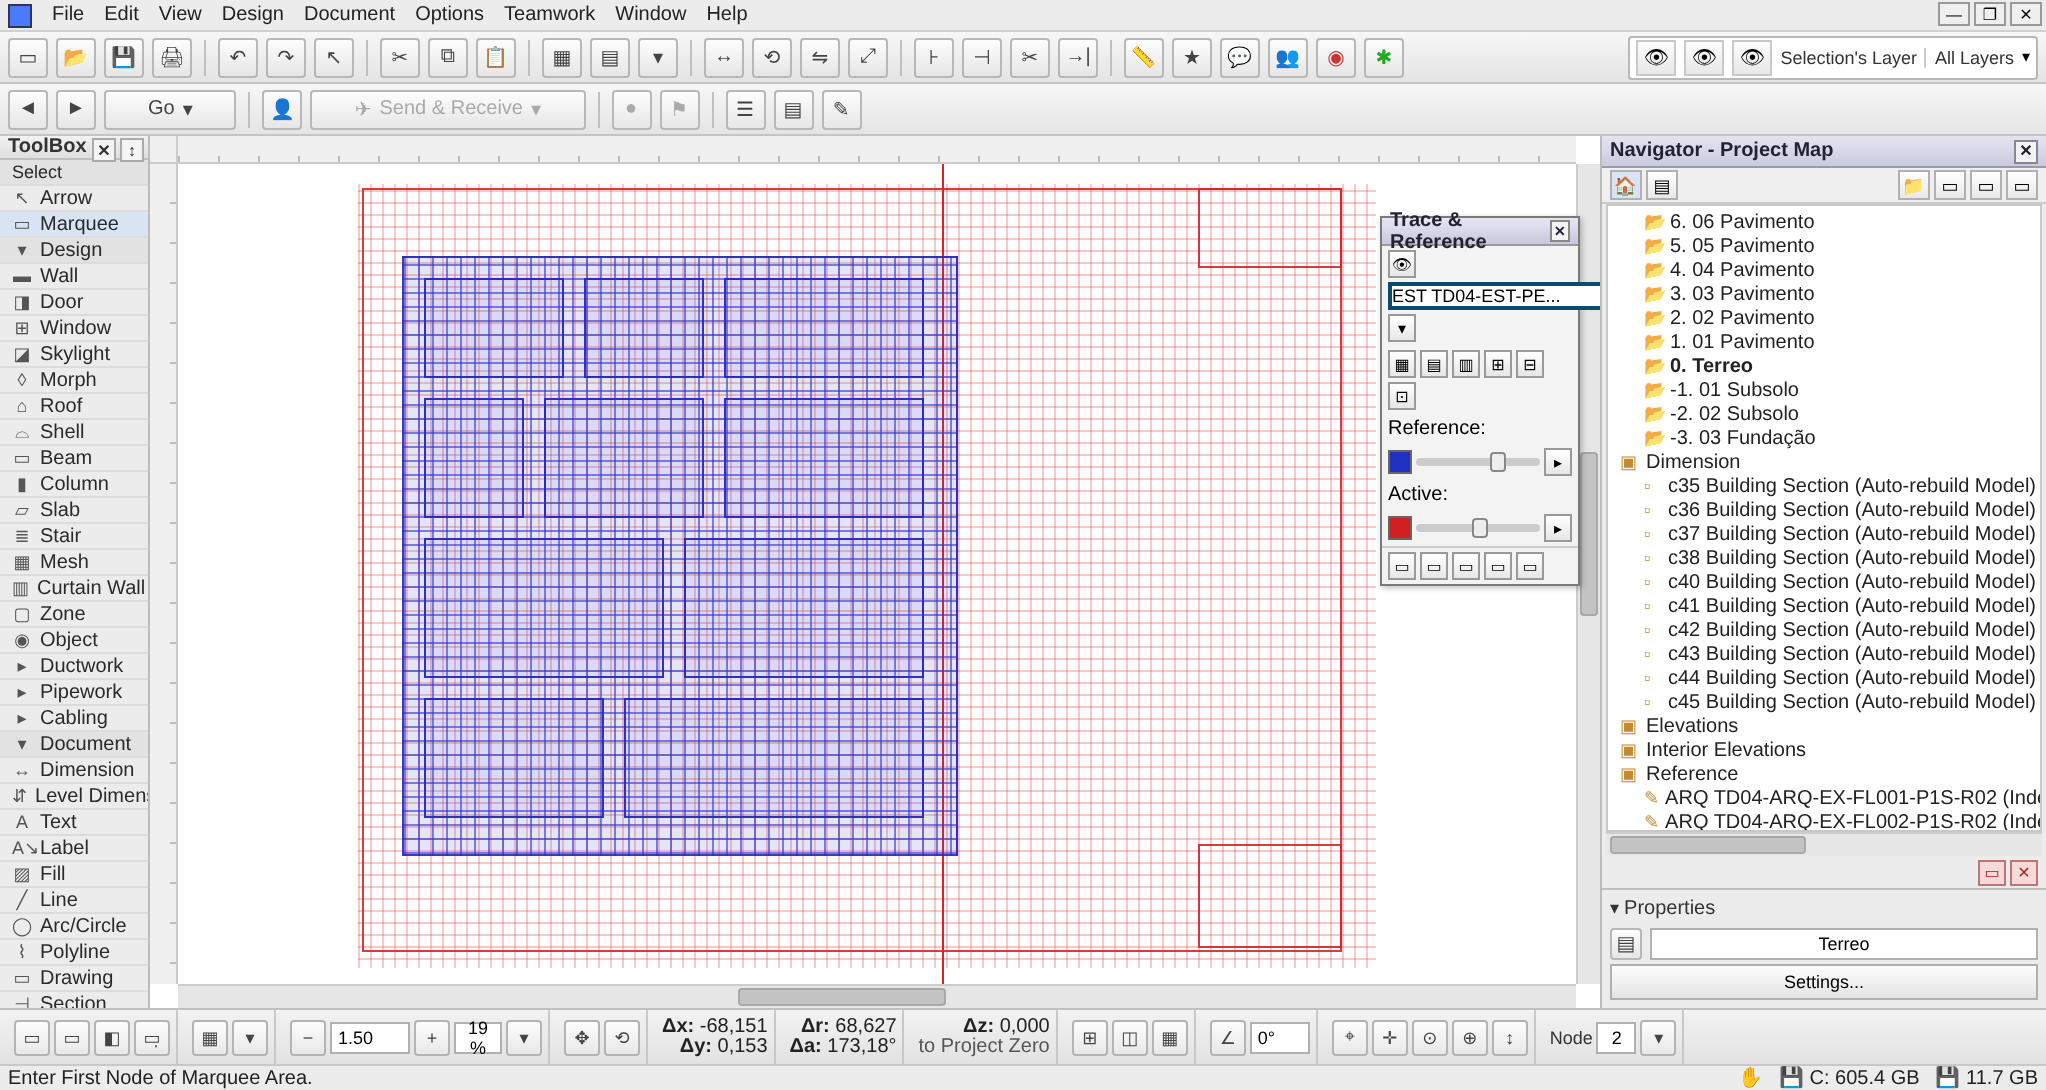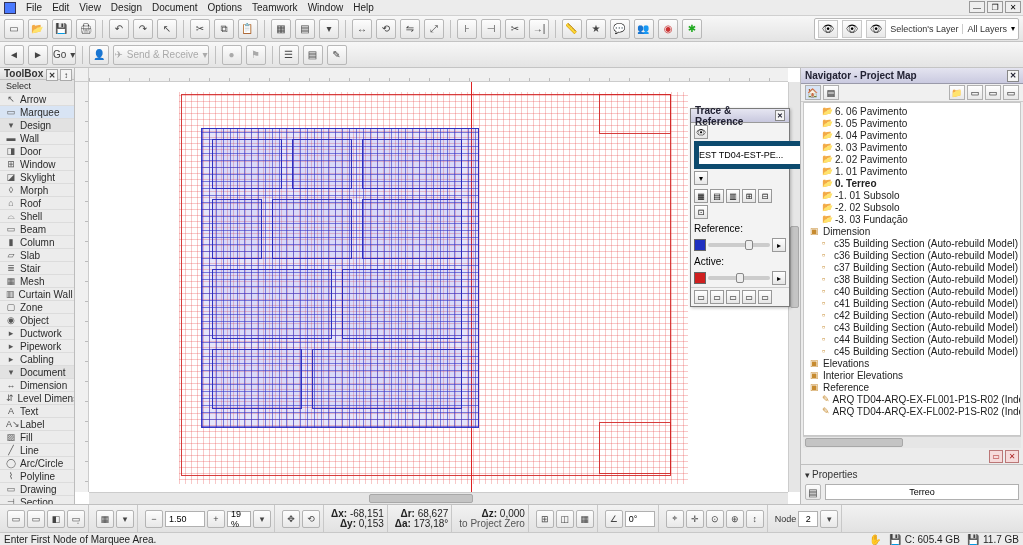--- a/index.html
+++ b/index.html
@@ -3,21 +3,21 @@
 <meta charset="utf-8">
 <style>
   * { margin: 0; padding: 0; box-sizing: border-box; font-family: "Segoe UI", Tahoma, sans-serif; font-size: 10px; }
   html, body { width: 1023px; height: 545px; overflow: hidden; background: #ececec; }
   .menubar { height: 16px; background: #ececec; display: flex; align-items: center; padding: 0 4px; gap: 10px; border-bottom: 1px solid #d0d0d0; }
   .menubar span { color: #222; cursor: default; }
   .win-ctrls { position: absolute; top: 1px; right: 2px; display: flex; gap: 2px; }
   .win-btn { width: 16px; height: 12px; border: 1px solid #999; background: #efefef; font-size: 8px; display: flex; align-items: center; justify-content: center; }
   .toolbar-row { height: 26px; background: linear-gradient(#f7f7f7,#e4e4e4); border-bottom: 1px solid #c4c4c4; display: flex; align-items: center; padding: 0 4px; gap: 4px; }
   .tbtn { width: 20px; height: 20px; border: 1px solid #b8b8b8; background: linear-gradient(#fdfdfd,#e6e6e6); border-radius: 2px; display: flex; align-items: center; justify-content: center; font-size: 10px; color: #444; }
-  .tbtn.wide { width: auto; padding: 0 0; gap: 4px; text-align: center; }
+  .tbtn.wide { width: auto; padding: 0 21px; gap: 4px; text-align: center; }
   .tsep { width: 1px; height: 18px; background: #c0c0c0; margin: 0 2px; }
   .layer-box { margin-left: auto; display: flex; align-items: center; gap: 4px; border: 1px solid #b8b8b8; background: #fff; padding: 1px 3px; border-radius: 2px; }
   .layer-box .lbtn { width: 20px; height: 18px; border: 1px solid #c8c8c8; background: linear-gradient(#fdfdfd,#e8e8e8); display:flex; align-items:center; justify-content:center; }
   .layer-box .ltxt { font-size: 9px; color: #333; white-space: nowrap; }
 
   .main { display: flex; height: calc(545px - 16px - 26px - 26px - 28px - 13px); }
   .toolbox { width: 75px; background: #ececec; border-right: 1px solid #bcbcbc; display: flex; flex-direction: column; overflow: hidden; }
   .toolbox-hdr { height: 16px; background: linear-gradient(#f2f2f2,#dedede); border-bottom: 1px solid #c0c0c0; display: flex; align-items: center; padding: 0 4px; font-size: 9px; color: #333; font-weight: bold; position: relative; }
   .toolbox-hdr .x { position: absolute; right: 2px; top: 1px; width: 12px; height: 12px; border: 1px solid #aaa; background:#f4f4f4; font-size:8px; display:flex; align-items:center; justify-content:center; }
   .toolbox-cat { padding: 1px 6px; font-size: 9px; color: #2a2a2a; border-bottom: 1px solid #dcdcdc; display: flex; align-items: center; gap: 4px; height: 13px; white-space: nowrap; }
@@ -48,21 +48,21 @@
                border:1px solid rgba(40,40,190,.9); }
   .blue-room { position:absolute; border:1px solid rgba(40,40,190,.95); background:rgba(90,90,230,.08);}
   .vline { position:absolute; width:1px; background:#d22; top:0; bottom:0; }
 
   
   .palette { position:absolute; width:100px; background:#f3f3f3; border:1px solid #7a7a7a; box-shadow:1px 1px 3px rgba(0,0,0,.25); font-size:9px; }
   .palette .p-titlebar { height:14px; background:linear-gradient(#e6e6f2,#c8c8de); display:flex; align-items:center; padding:0 4px; border-bottom:1px solid #9a9a9a; font-weight:bold; color:#223;}
   .palette .p-titlebar .x { margin-left:auto; width:11px; height:11px; border:1px solid #888; background:#f4f4f4; font-size:7px; display:flex;align-items:center;justify-content:center;}
   .palette .p-row { display:flex; align-items:center; padding:2px 3px; gap:2px; flex-wrap:wrap;}
   .palette .chip { width:14px; height:14px; border:1px solid #999; background:linear-gradient(#fff,#e6e6e6); font-size:8px; display:flex;align-items:center;justify-content:center;}
-  .palette select, .palette input[type=text] { font-size:9px; height:28px; border:5px solid #0c4a6e;}
+  .palette select, .palette input[type=text] { font-size:9px; height:14px; border:2px solid #0c4a6e;}
   .swatch { width:12px; height:12px; border:1px solid #666; display:inline-block;}
   .slider { flex:1; height:4px; background:#ccc; position:relative; border-radius:2px;}
   .slider .knob { position:absolute; width:8px; height:10px; top:-3px; background:#eee; border:1px solid #888; border-radius:2px;}
 
   .navigator { width: 222px; background:#ececec; display:flex; flex-direction:column; overflow:hidden;}
   .nav-hdr { height:16px; background:linear-gradient(#e4e4f0,#cacae0); border-bottom:1px solid #9a9aaa; display:flex; align-items:center; padding:0 4px; font-size:9px; font-weight:bold; color:#223;}
   .nav-hdr .x { margin-left:auto; width:12px;height:12px;border:1px solid #888;background:#f4f4f4;font-size:8px;display:flex;align-items:center;justify-content:center;}
   .nav-icons { height:18px; display:flex; align-items:center; gap:2px; padding:0 4px; border-bottom:1px solid #ccc; background:#f0f0f0;}
   .nav-icons .chip { width:16px;height:15px;border:1px solid #b0b0b0;background:linear-gradient(#fff,#e8e8e8);font-size:9px;display:flex;align-items:center;justify-content:center;}
   .nav-tree { flex:1; overflow:auto; background:#fff; border:1px solid #c8c8c8; margin:0 2px; font-size:9px; padding:2px 0;}
@@ -76,21 +76,21 @@
   .nav-closebox .c { width:14px;height:13px;border:1px solid #b77;background:#f6dada;font-size:8px;display:flex;align-items:center;justify-content:center;color:#a22;}
   .props { border-top:1px solid #c0c0c0; padding:2px 4px; background:#ececec;}
   .props-hdr { font-size:9px; color:#333; padding:2px 0;}
   .props-field { display:flex; align-items:center; gap:4px; margin:2px 0;}
   .props-field input { flex:1; height:16px; border:1px solid #b0b0b0; background:#fff; font-size:9px; padding:0 4px; text-align:center;}
   .props-btn { height:18px; border:1px solid #b0b0b0; background:linear-gradient(#fdfdfd,#e4e4e4); font-size:9px; display:flex;align-items:center;justify-content:center; margin:2px 0;}
 
   .statusbar-tools { height:28px; background:linear-gradient(#f2f2f2,#e2e2e2); border-top:1px solid #c0c0c0; display:flex; align-items:center; padding:0 4px; gap:4px;}
   .statusbar-tools .grp { display:flex; align-items:center; gap:2px; padding:0 3px; border-right:1px solid #c8c8c8; height:100%;}
   .statusbar-tools .sbtn { width:18px;height:18px;border:1px solid #b4b4b4;background:linear-gradient(#fdfdfd,#e8e8e8);border-radius:2px;font-size:9px;display:flex;align-items:center;justify-content:center;color:#444;}
-  .statusbar-tools .field { height:16px; border:1px solid #b0b0b0; background:#fff; padding:0 3px; font-size:9px; display:flex;align-items:center;}
+  .statusbar-tools .field { height:16px; border:1px solid #b0b0b0; background:#fff; padding:0 3px; font-size:9px; display:flex;align-items:center;text-align:center;}
   .statusbar-tools .lbl { font-size:9px; color:#333;}
   .coord-stack { display:flex; flex-direction:column; line-height:10px; font-size:8.5px; color:#222;text-align:right;}
 
   .footer { height:13px; background:#ececec; border-top:1px solid #c8c8c8; display:flex; align-items:center; padding:0 4px; font-size:9px; color:#222;}
   .footer .right { margin-left:auto; display:flex; gap:8px; align-items:center;}
   .origin-corner { position:absolute; top:0; left:0; width:14px; height:14px; background:#f0f0f0; border-right:1px solid #ccc; border-bottom:1px solid #ccc;}
 </style>
 </head>
 <body>
 
@@ -532,20 +532,21 @@
     <div class="nav-closebox">
       <div class="c">▭</div>
       <div class="c">✕</div>
     </div>
     <div class="props">
       <div class="props-hdr">▾ <span>Properties</span></div>
       <div class="props-field">
         <div class="tbtn" style="width:16px;height:16px;">▤</div>
         <input type="text" value="Terreo" style="">
       </div>
+      <div class="props-btn">Settings...</div>
     </div>
   </div>
 </div>
 
 <div class="statusbar-tools">
   <div class="grp">
     <div class="sbtn">▭</div>
     <div class="sbtn">▭</div>
     <div class="sbtn">◧</div>
     <div class="sbtn">▭̣</div>

